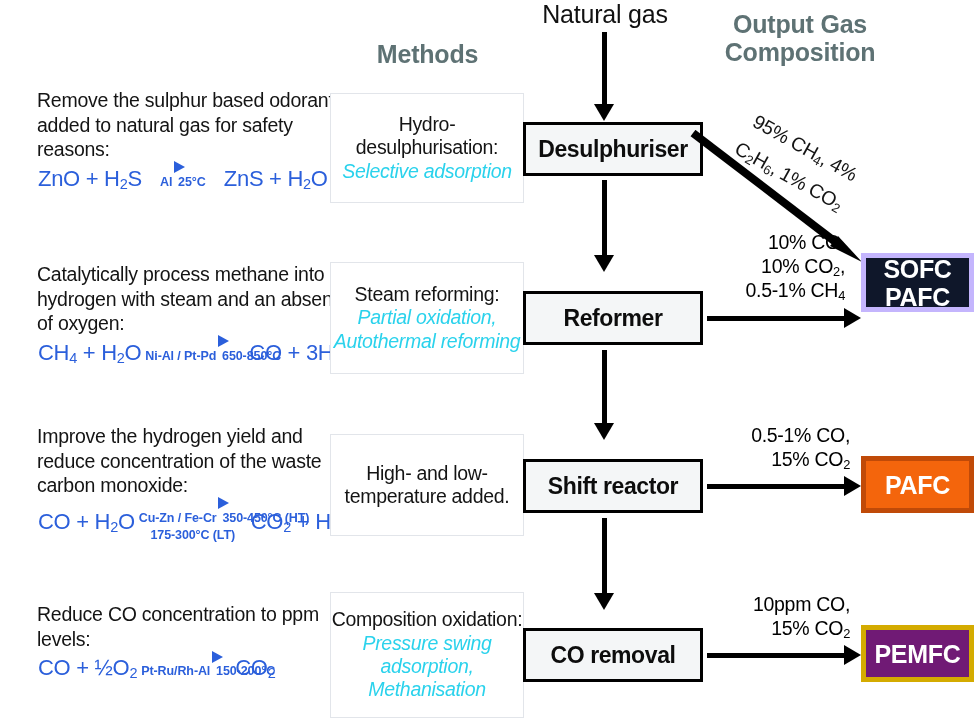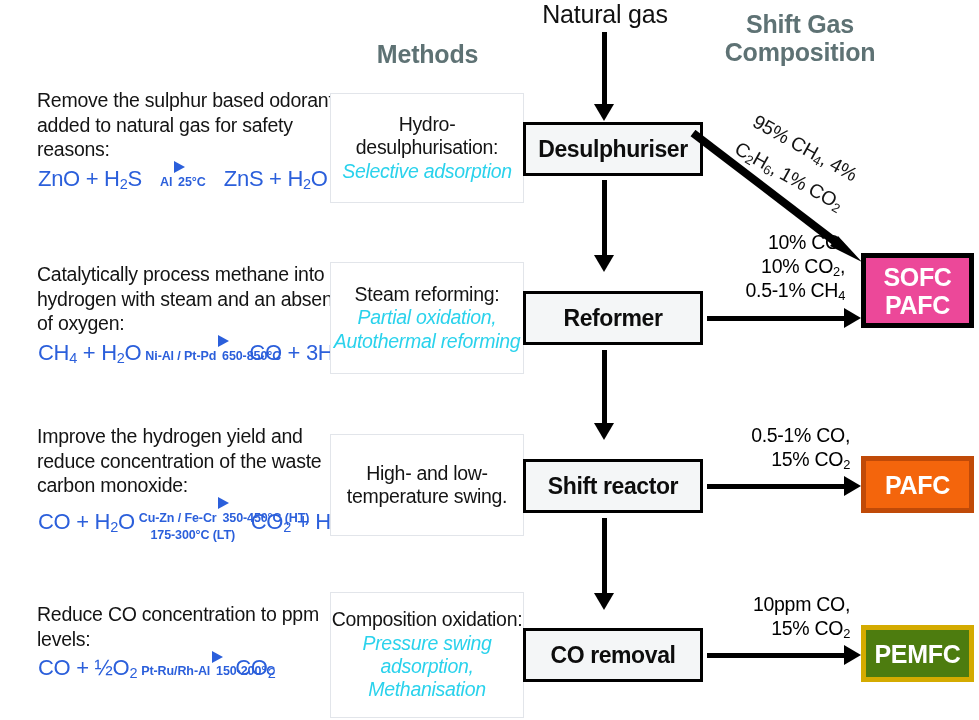--- a/index.html
+++ b/index.html
@@ -222,21 +222,21 @@
     transform-origin: left top;
   }
   .diag-label sub { font-size: 0.66em; vertical-align: -0.22em; }
 </style>
 </head>
 <body>
 
 <div class="canvas">
 
   <div class="col-header" id="hdr-methods">Methods</div>
-  <div class="col-header" id="hdr-output">Shift Gas Composition</div>
+  <div class="col-header" id="hdr-output">Output Gas Composition</div>
   <div class="flow-source">Natural gas</div>
 
   <div class="v-arrow" style="top:32px;height:90px;">
     <div class="stem" style="height:72px;"></div>
     <div class="head" style="top:72px;"></div>
   </div>
 
   <div class="func-block" style="top:88px;">
     <div class="func-text">Remove the sulphur based odorants added to natural gas for safety reasons:</div>
     <div class="reaction">
@@ -316,21 +316,21 @@
         <span class="above">Cu-Zn / Fe-Cr</span>
         <span class="bar"></span>
         <span class="below">350-450°C (HT)</span>
         <span class="below" style="display:block;margin-top:0;">175-300°C (LT)</span>
       </span>
       <span class="rxn-side">CO<sub>2</sub> + H<sub>2</sub></span>
     </div>
   </div>
 
   <div class="methods-box" style="top:434px;height:102px;">
-    <div class="methods-main">High- and low-temperature swing.</div>
+    <div class="methods-main">High- and low-temperature added.</div>
   </div>
 
   <div class="process-box" style="top:459px;">Shift reactor</div>
 
   <div class="out-label" style="left:690px;top:424px;width:160px;">
     <div>0.5-1% CO,</div>
     <div>15% CO<sub>2</sub></div>
   </div>
   <div class="h-arrow" style="left:707px;top:480px;width:152px;">
     <div class="stem" style="width:139px;"></div>
@@ -364,27 +364,27 @@
 
   <div class="out-label" style="left:690px;top:593px;width:160px;">
     <div>10ppm CO,</div>
     <div>15% CO<sub>2</sub></div>
   </div>
   <div class="h-arrow" style="left:707px;top:649px;width:152px;">
     <div class="stem" style="width:139px;"></div>
     <div class="head" style="left:137px;"></div>
   </div>
 
-  <div class="fc-box" style="top:253px;height:75px;background:#ec4899;border:5px solid #000000;">
+  <div class="fc-box" style="top:253px;height:59px;background:#0f172a;border:5px solid #c4b5fd;">
     <div>SOFC</div>
 
     <div id="mcfc-line">PAFC</div>
   </div>
 
   <div class="fc-box" style="top:456px;height:57px;background:#f4650c;border:5px solid #c04a08;">
     <div>PAFC</div>
   </div>
 
-  <div class="fc-box" style="top:625px;height:57px;background:#4d7c0f;border:5px solid #d4ab00;">
+  <div class="fc-box" style="top:625px;height:57px;background:#701a75;border:5px solid #d4ab00;">
     <div>PEMFC</div>
   </div>
 
 </div>
 
 </body></html>

